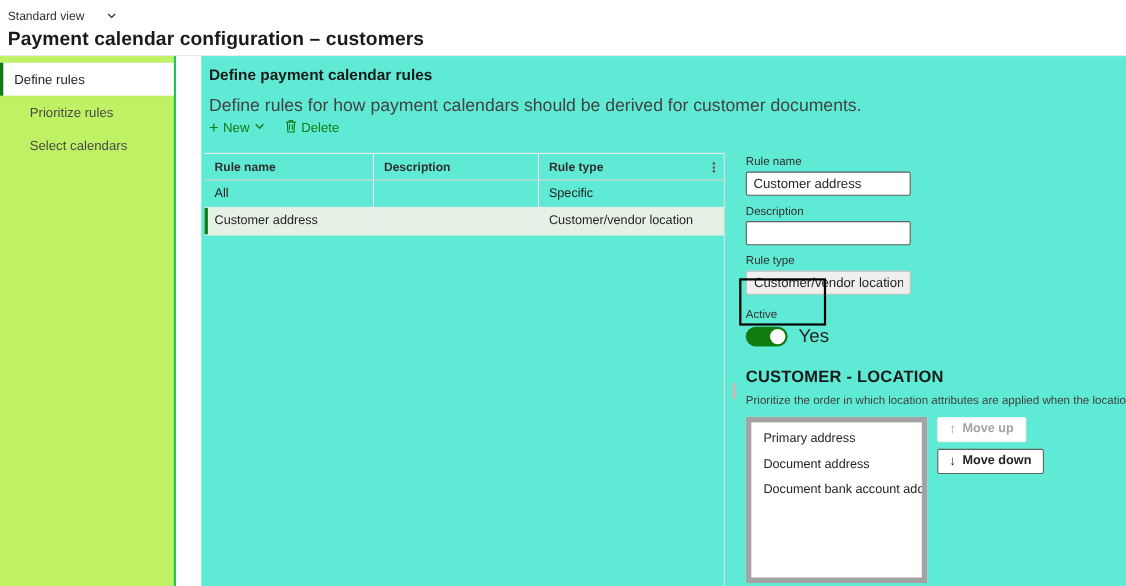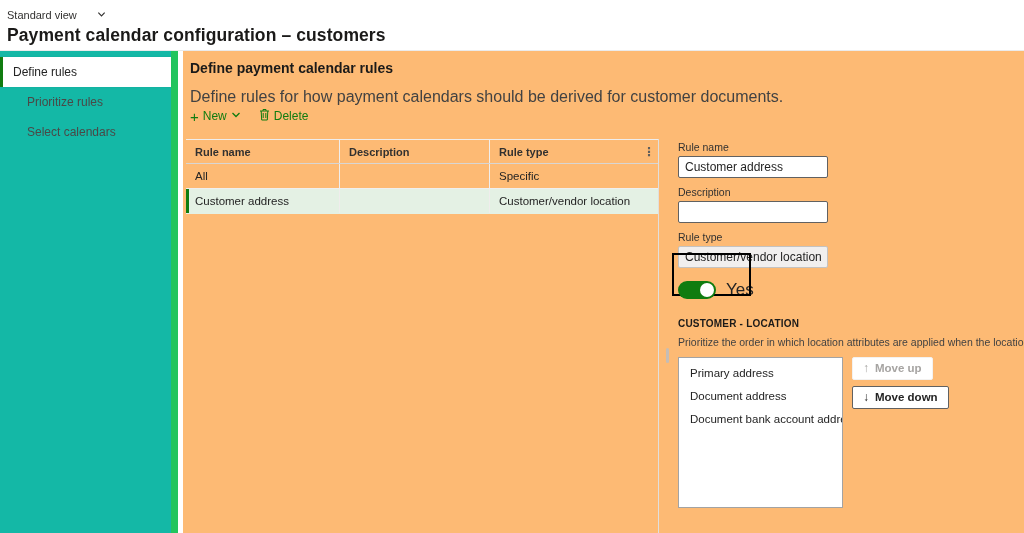--- a/index.html
+++ b/index.html
@@ -20,34 +20,34 @@
   .page-title {
     font-size: 17.5px; font-weight: 700; color: #1b1a19;
     margin-top: 2px; letter-spacing: .1px;
   }
   
   .content {
     position: absolute; top: 50px; left: 0; right: 0; bottom: 0;
     border-top: 1px solid #ebebeb;
   }
   .sidebar {
-    position: absolute; left: 0; top: 0; bottom: 0; width: 178px;
-    background: #14b8a6; border-right: 7px solid #22c55e;
+    position: absolute; left: 0; top: 0; bottom: 0; width: 160px;
+    background: #bef264; border-right: 2px solid #22c55e;
     padding-top: 6px;
   }
   .side-item {
     height: 30px; line-height: 30px; font-size: 12px; color: #4a4947;
     padding-left: 27px; cursor: pointer; white-space: nowrap;
   }
   .side-item.selected {
     background: #fff; color: #242424;
     border-left: 3px solid #107c10; padding-left: 10px;
     box-shadow: 0 0 2px rgba(0,0,0,.08);
   }
-  .main { position: absolute; left: 183px; top: 0; right: 0; bottom: 0; background: #fdba74; }
+  .main { position: absolute; left: 183px; top: 0; right: 0; bottom: 0; background: #5eead4; }
   
   .section-title { position: absolute; left: 7px; top: 9px; font-size: 14px; font-weight: 700; color: #1b1a19; }
   .section-desc  { position: absolute; left: 7px; top: 37px; font-size: 16px; color: #424242; }
   .toolbar { position: absolute; left: 7px; top: 57px; display: flex; align-items: center; gap: 18px; }
   .tb-btn {
     display: inline-flex; align-items: center; gap: 4px;
     color: #107c10; font-size: 12px; cursor: pointer; background: none; border: none;
     font-family: inherit;
   }
   .tb-btn .plus { font-size: 15px; font-weight: 400; line-height: 1; }
@@ -89,25 +89,25 @@
   }
   .toggle::after {
     content: ""; position: absolute; top: 2px; right: 2px;
     width: 14px; height: 14px; border-radius: 50%; background: #fff;
   }
   .toggle-state { font-size: 17px; color: #242424; }
   .annotation-box {
     position: absolute; left: -6px; top: 114px; width: 79px; height: 43px;
     border: 2px solid #000; pointer-events: none;
   }
-  .group-heading { font-size: 10px; font-weight: 700; color: #1b1a19; margin-top: 18px; letter-spacing: .2px; }
+  .group-heading { font-size: 15px; font-weight: 700; color: #1b1a19; margin-top: 18px; letter-spacing: .2px; }
   .group-desc { font-size: 10.5px; color: #424242; margin-top: 7px; white-space: nowrap; overflow: hidden; }
   .priority-area { display: flex; margin-top: 9px; gap: 9px; }
   .listbox {
-    width: 165px; height: 151px; border: 1px solid #a3a3a3; background: #fff;
+    width: 165px; height: 151px; border: 5px solid #a3a3a3; background: #fff;
     padding-top: 4px; overflow: hidden; flex: none;
   }
   .list-item { font-size: 11.5px; color: #242424; padding: 5px 11px 6px; cursor: pointer; white-space: nowrap; }
   .move-btns { display: flex; flex-direction: column; gap: 6px; align-items: flex-start; }
   .move-btn {
     display: inline-flex; align-items: center; gap: 6px;
     font-size: 11.5px; font-family: inherit; border-radius: 2px;
     padding: 3px 10px 4px; cursor: pointer; background: #fff;
   }
   .move-btn .arrow { font-size: 12px; }
@@ -194,20 +194,21 @@
       </div>
 
       <div class="fld-group">
         <div class="fld-label">Rule type</div>
         <input class="fld-input" type="text" disabled="" value="Customer/vendor location" style="">
       </div>
 
       <div class="annotation-box"></div>
 
       <div class="toggle-group">
+        <div class="fld-label">Active</div>
         <div class="toggle-row">
           <div class="toggle"></div>
           <span class="toggle-state">Yes</span>
         </div>
       </div>
 
       <div class="group-heading">CUSTOMER - LOCATION</div>
       <div class="group-desc">Prioritize the order in which location attributes are applied when the location needs to be determined.</div>
 
       <div class="priority-area">

